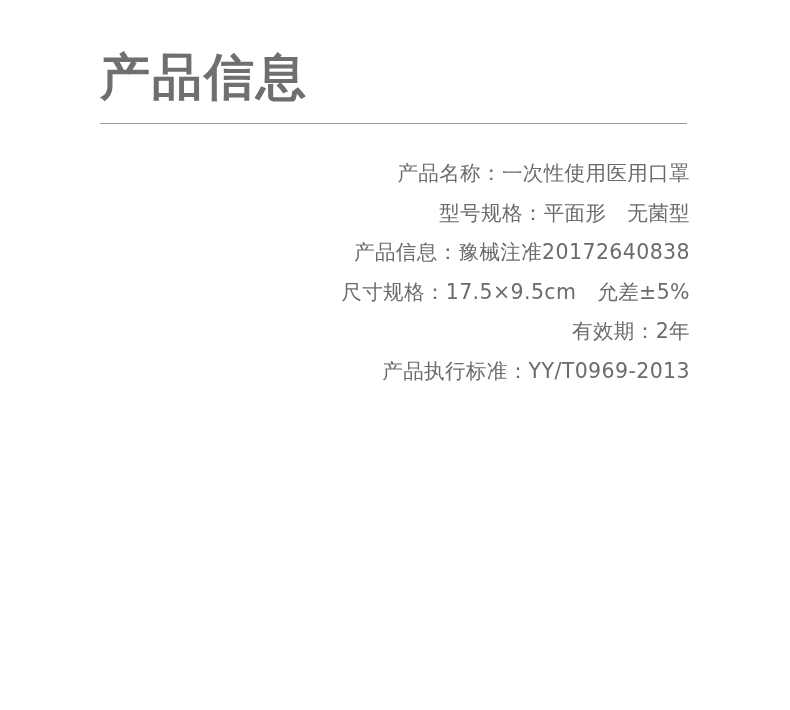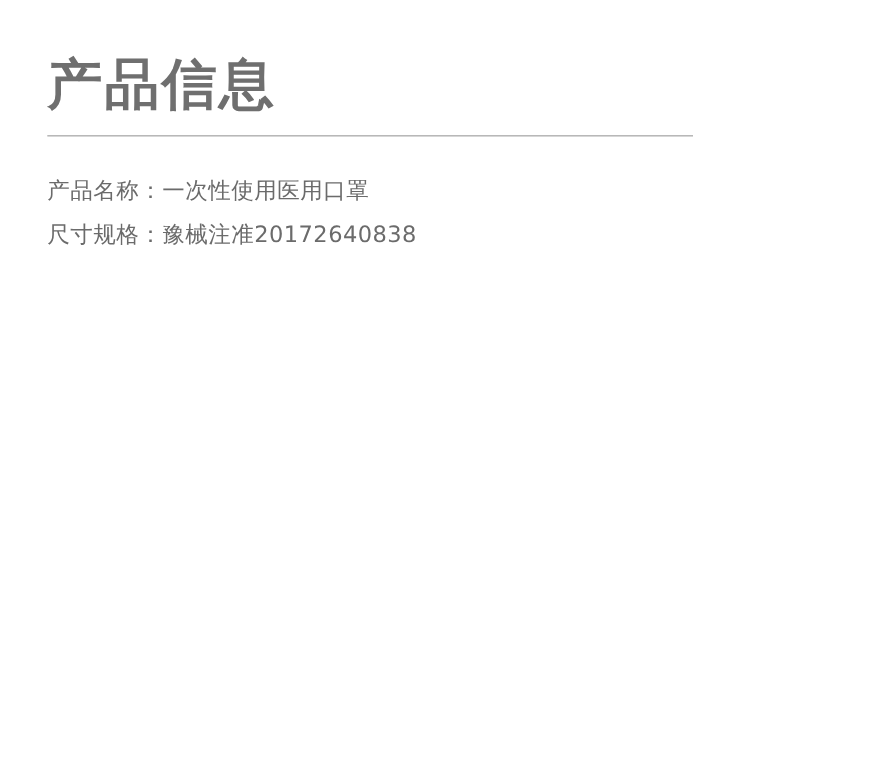--- a/index.html
+++ b/index.html
@@ -12,21 +12,21 @@
     background: #ffffff;
     font-family: "Liberation Sans", "DejaVu Sans", sans-serif;
     color: #6b6b6b;
     overflow: hidden;
   }
   .page {
     position: relative;
     width: 790px;
     height: 710px;
     box-sizing: border-box;
-    padding: 0 43px;
+    padding: 0 100px;
   }
   .title {
     padding-top: 46px;
     font-size: 50px;
     line-height: 1.25;
     font-weight: bold;
     letter-spacing: 2px;
     color: #6f6f6f;
     font-family: "DejaVu Sans", "Liberation Sans", sans-serif;
   }
@@ -40,20 +40,21 @@
     margin-top: 30px;
   }
   .info-row {
     font-size: 20.5px;
     line-height: 1.0;
     color: #6b6b6b;
     padding: 9.5px 0;
     white-space: nowrap;
     letter-spacing: 0.4px;
     font-family: "DejaVu Sans", "Liberation Sans", sans-serif;
+    text-align: right;
   }
   .info-row .label {
     color: #6b6b6b;
   }
   .info-row .value {
     color: #6b6b6b;
   }
 </style>
 </head>
 <body>
@@ -62,26 +63,38 @@
 
   <div class="title">产品信息</div>
   <div class="divider"></div>
 
   <div class="info-list">
 
     <div class="info-row">
       <span class="label">产品名称：</span><span class="value">一次性使用医用口罩</span>
     </div>
 
+    <div class="info-row">
+      <span class="label">型号规格：</span><span class="value">平面形　无菌型</span>
+    </div>
 
     <div class="info-row">
-      <span class="label">尺寸规格：</span><span class="value">豫械注准20172640838</span>
+      <span class="label">产品信息：</span><span class="value">豫械注准20172640838</span>
+    </div>
+
+    <div class="info-row">
+      <span class="label">尺寸规格：</span><span class="value">17.5×9.5cm　允差±5%</span>
     </div>
 
 
+    <div class="info-row">
+      <span class="label">有效期：</span><span class="value">2年</span>
+    </div>
 
 
-
+    <div class="info-row">
+      <span class="label">产品执行标准：</span><span class="value">YY/T0969-2013</span>
+    </div>
 
 
 
   </div>
 </div>
 
 </body></html>

